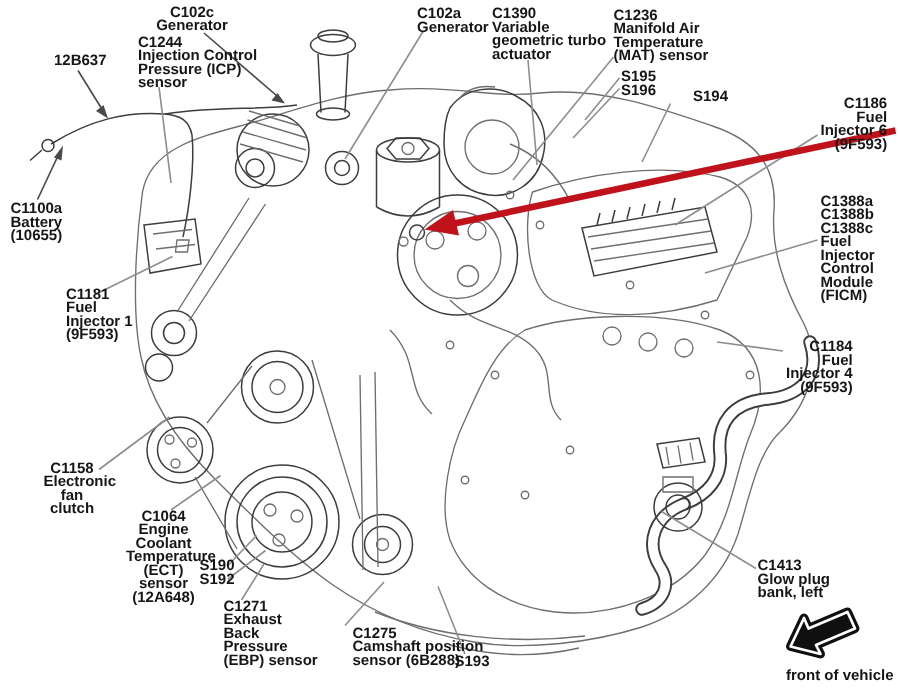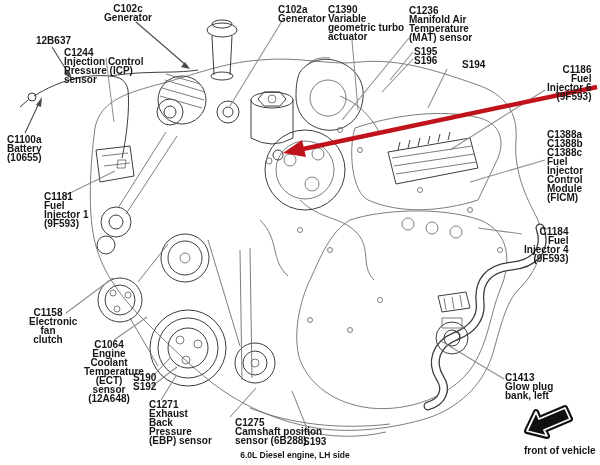--- a/index.html
+++ b/index.html
@@ -177,21 +177,21 @@
 
     <g>
       <polygon class="blk" stroke="#101010" stroke-width="6" stroke-linejoin="round" points="527,431 536,412 539,419 565,408 570,419 544,430 547,436"></polygon>
       <polygon class="blk" stroke="#ffffff" stroke-width="1.8" stroke-linejoin="round" points="527,431 536,412 539,419 565,408 570,419 544,430 547,436"></polygon>
     </g>
   </svg>
 
   <div class="lbl" style="left:36px;top:36px;">12B637</div>
   <div class="lbl ctr" style="left:100px;top:4px;width:56px;">C102c
 Generator</div>
-  <div class="lbl" style="left:64px;top:24px;margin-top:24px;">C1244
+  <div class="lbl" style="left:92px;top:24px;">C1244
 Injection Control
 Pressure (ICP)
 sensor</div>
   <div class="lbl" style="left:278px;top:5px;">C102a
 Generator</div>
   <div class="lbl" style="left:328px;top:5px;">C1390
 Variable
 geometric turbo
 actuator</div>
   <div class="lbl" style="left:409px;top:6px;">C1236
@@ -238,16 +238,15 @@
 Back
 Pressure
 (EBP) sensor</div>
   <div class="lbl" style="left:203px;top:418px;margin-left:32px;">C1275
 Camshaft position
 sensor (6B288)</div>
   <div class="lbl" style="left:303px;top:437px;">S193</div>
   <div class="lbl" style="left:505px;top:373px;">C1413
 Glow plug
 bank, left</div>
-  <div class="lbl caption ctr" style="left:215px;top:450px;width:160px;">6.0L Diesel engine, LH side</div>
   <div class="lbl" style="left:524px;top:446px;">front of vehicle</div>
 
 </div>
 
 </body></html>

